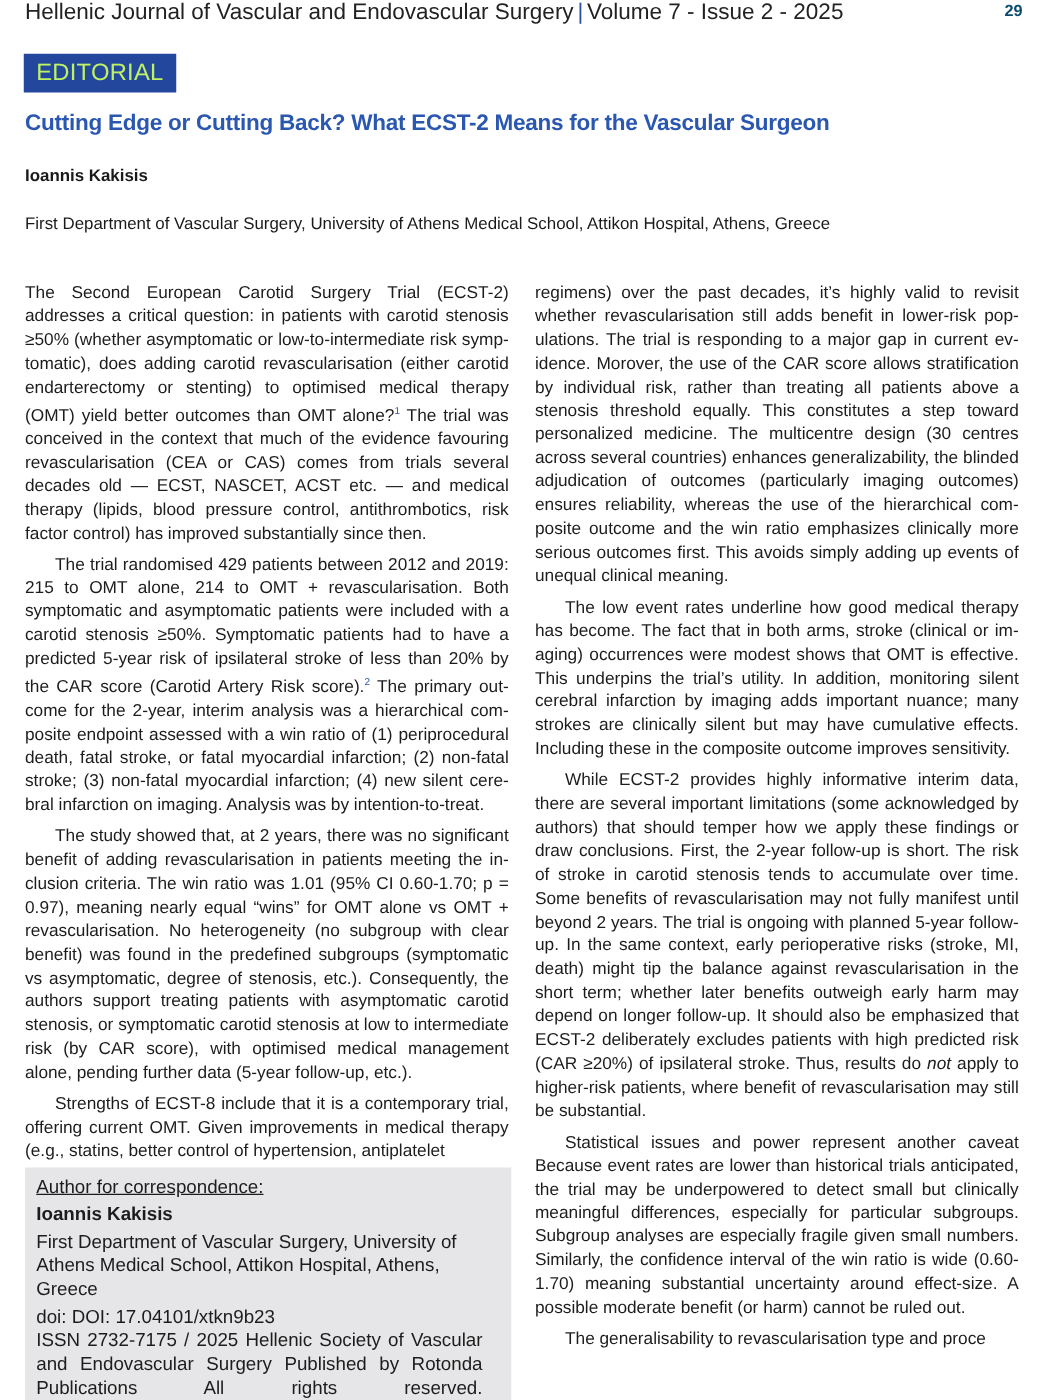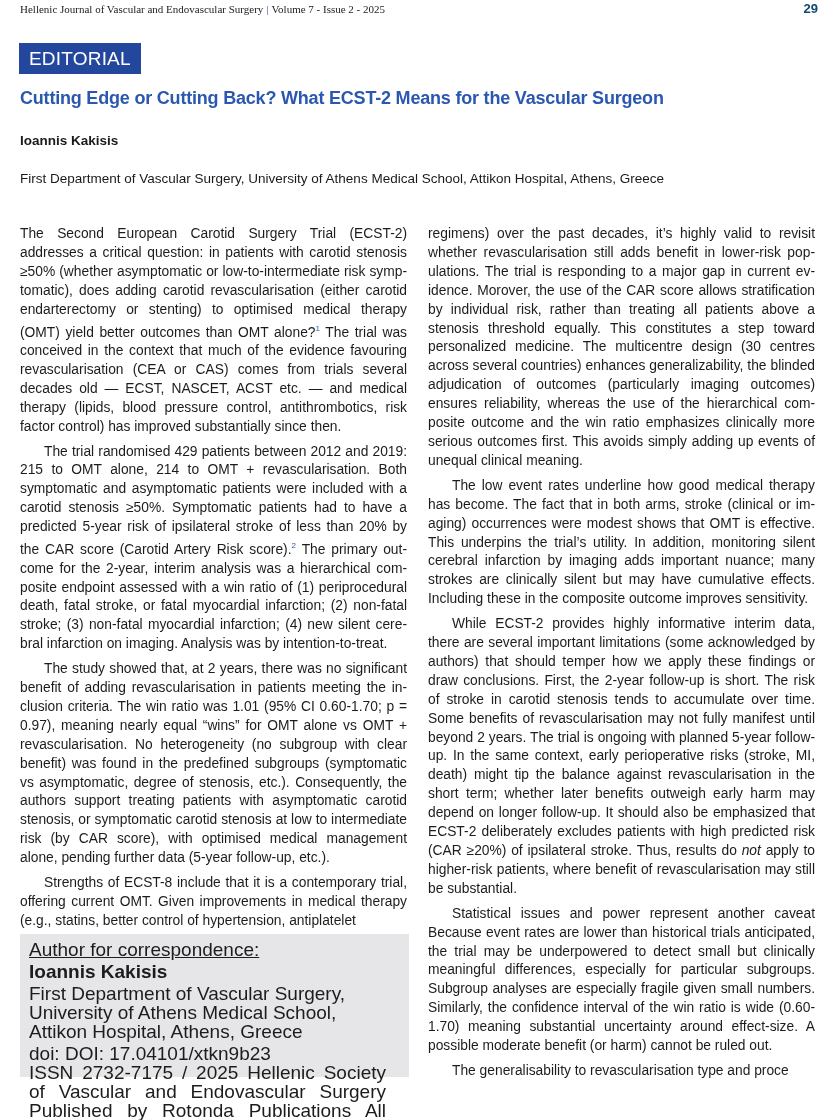--- a/index.html
+++ b/index.html
@@ -1,42 +1,42 @@
 <!DOCTYPE html>
 <html><head>
 <meta charset="utf-8">
 <style>
   * { box-sizing: border-box; margin: 0; padding: 0; }
   html, body { width: 840px; height: 1120px; overflow: hidden; background: #ffffff; }
   body { font-family: "Liberation Sans", "DejaVu Sans", sans-serif; color: #1a1a1a; position: relative; }
 
   .running-head { position: absolute; left: 20px; top: 0px; width: 800px; height: 20px;
-    font-size: 11px; color: #222; line-height: 18px; font-family: Liberation Serif, serif; }
+    font-size: 18px; color: #222; line-height: 18px; }
   .running-head .sep { color: #2a4ea0; margin: 0 3px; }
   .page-num { position: absolute; right: 22px; top: 0px; font-size: 13px; font-weight: bold; color: #0c4a6e; line-height: 18px; }
 
   .badge { position: absolute; left: 19px; top: 43px; height: 31px; padding: 0 10px;
-    background: #24479e; color: #ffffff; font-size: 19px; line-height: 31px; letter-spacing: 0.2px; }
+    background: #24479e; color: #bef264; font-size: 19px; line-height: 31px; letter-spacing: 0.2px; }
 
   .title { position: absolute; left: 20px; top: 84px; width: 810px; font-size: 18px; font-weight: bold;
     color: #2a57b0; line-height: 28px; letter-spacing: -0.2px; }
 
   .author { position: absolute; left: 20px; top: 131px; font-size: 13.5px; font-weight: bold; line-height: 20px; }
   .affil { position: absolute; left: 20px; top: 169px; font-size: 13.5px; line-height: 20px; }
 
   .col { position: absolute; top: 225px; width: 387px; font-size: 13.8px; line-height: 18.9px;
     text-align: justify; hyphens: manual; color: #1c1c1c; }
   .col-left { left: 20px; }
   .col-right { left: 428px; top: 225px; }
   .col p { margin-bottom: 6px; }
   .col p.indent { text-indent: 24px; }
   .col sup { color: #2a57b0; font-size: 8px; }
 
-  .corr-box { position: absolute; left: 20px; top: 934px; width: 389px; height: 143px;
-    background: #e6e6e8; padding: 6px 23px 0 9px; font-size: 19px; line-height: 19px; color: #1c1c1c; }
+  .corr-box { position: absolute; left: 20px; top: 934px; width: 389px; height: 186px;
+    background: #e6e6e8; padding: 6px 23px 0 9px; font-size: 15px; line-height: 19px; color: #1c1c1c; }
   .corr-box .corr-head { text-decoration: underline; margin-bottom: 3px; }
   .corr-box .corr-name { font-weight: bold; margin-bottom: 3px; }
   .corr-box .corr-affil { margin-bottom: 3px; }
   .corr-box .corr-email { margin-bottom: 3px; }
   .corr-box .corr-issn { text-align: justify; }
 </style>
 </head>
 <body>
 
 <div class="running-head">

